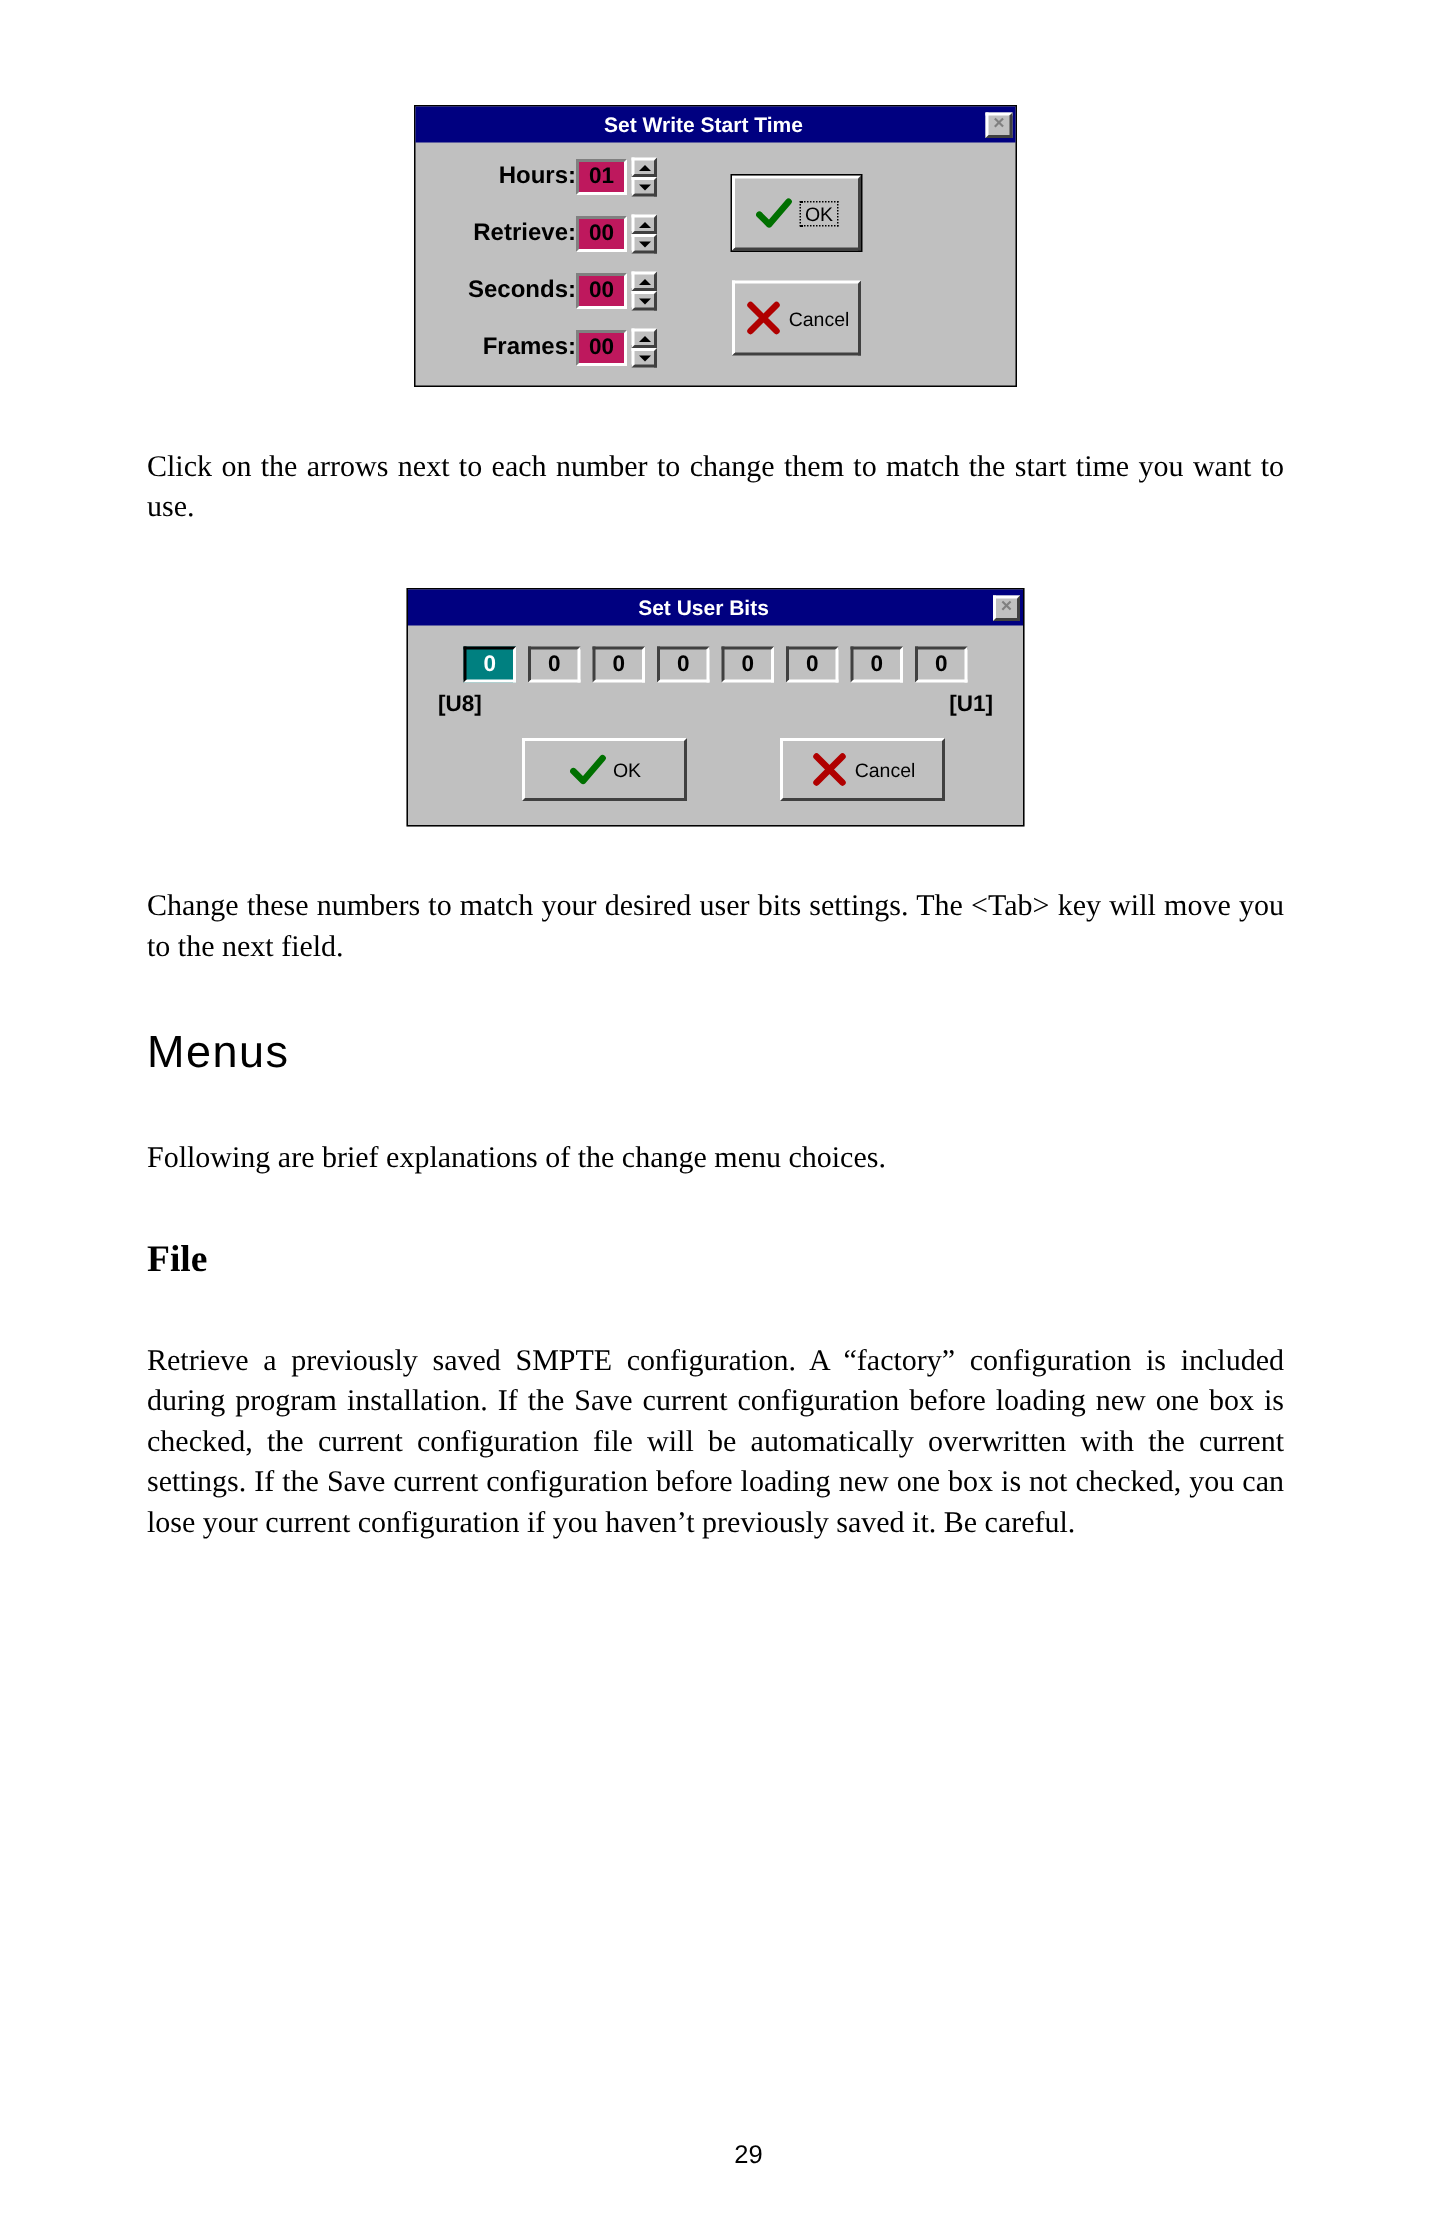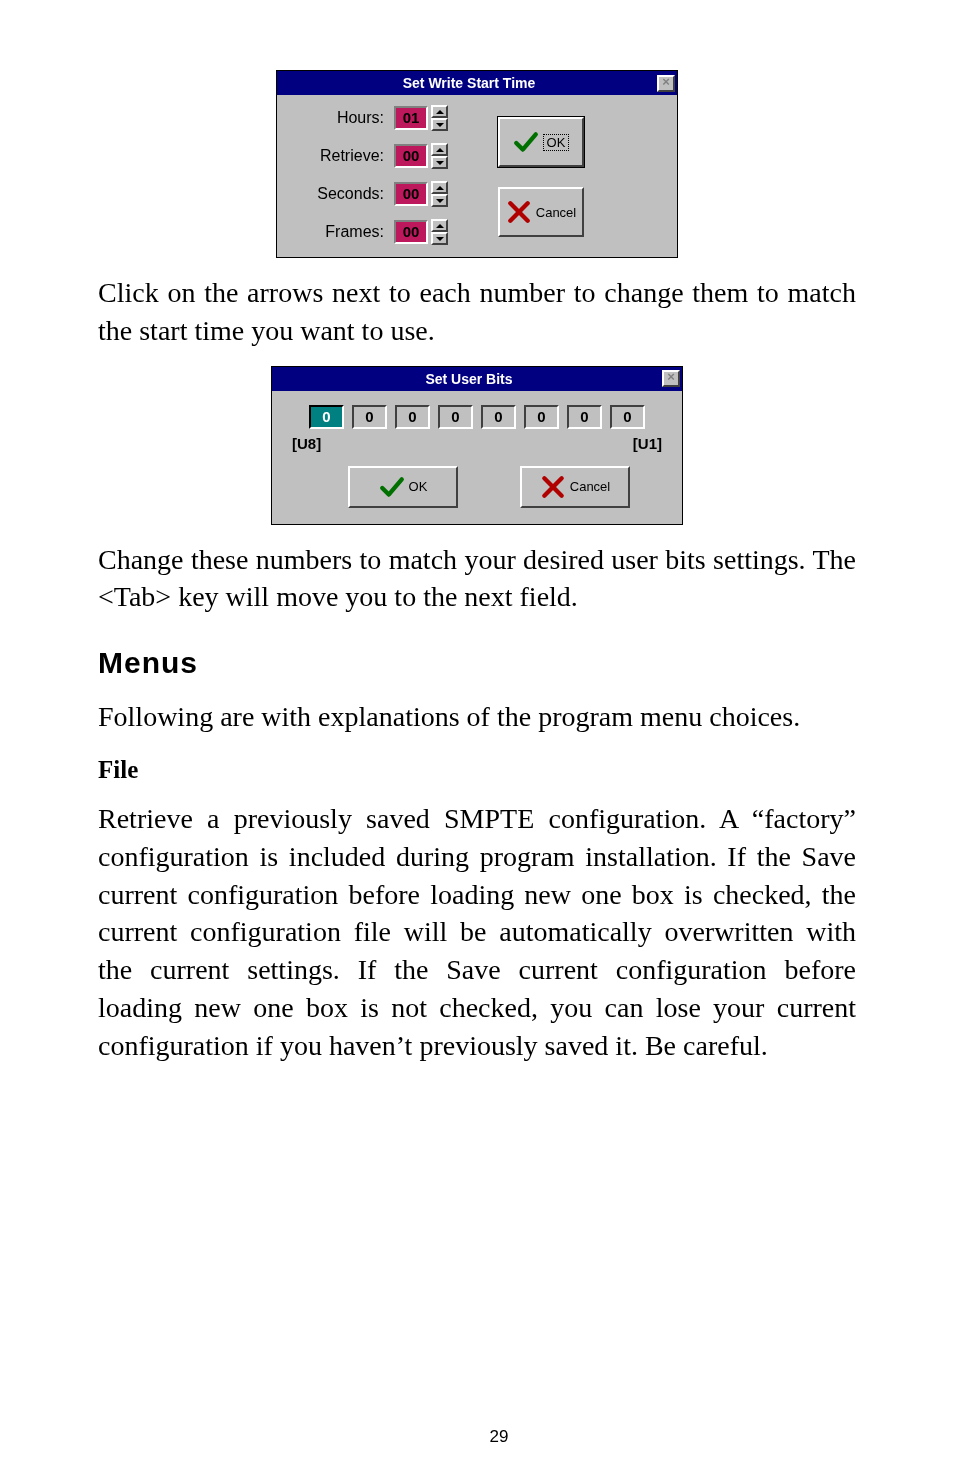--- a/index.html
+++ b/index.html
@@ -10,28 +10,28 @@
     color: #000;
   }
   .page {
     width: 954px;
     min-height: 1475px;
     box-sizing: border-box;
     padding: 70px 98px 40px 98px;
     position: relative;
   }
   .body-text {
-    font-size: 28px;
+    font-size: 20px;
     line-height: 1.35;
     text-align: justify;
-    margin: 16px 0;
+    margin: 40px 0;
   }
   .section-heading {
     font-family: Impact, "Arial Black", sans-serif;
-    font-weight: 700;
+    font-weight: 400;
     letter-spacing: 1px;
     font-size: 30px;
     margin: 30px 0 18px 0;
   }
   .sub-heading {
     font-family: "Book Antiqua", Palatino, "Palatino Linotype", Georgia, serif;
     font-weight: bold;
     font-size: 25px;
     margin: 20px 0 4px 0;
   }
@@ -96,24 +96,23 @@
     flex-direction: column;
     gap: 12px;
   }
   .swst-row {
     display: flex;
     align-items: center;
   }
   .swst-label {
     width: 95px;
     text-align: right;
-    padding-right: 10px;
     font-size: 16px;
     font-family: Arial, sans-serif;
-    font-weight: normal;
+    font-weight: bold;
     color: #000;
   }
   .spin-wrap {
     display: flex;
     align-items: center;
   }
   .spin-field {
     width: 34px;
     height: 24px;
     background: #be185d;
@@ -365,21 +364,21 @@
         </div>
       </div>
     </div>
   </div>
 </div>
 
 <p class="body-text">Change these numbers to match your desired user bits settings. The &lt;Tab&gt; key will move you to the next field.</p>
 
 <div class="section-heading">Menus</div>
 
-<p class="body-text" style="text-align:left;">Following are with explanations of the program menu choices.</p>
+<p class="body-text" style="text-align:left;">Following are brief explanations of the change menu choices.</p>
 
 <div class="sub-heading">File</div>
 
 <p class="body-text">Retrieve a previously saved SMPTE configuration.  A “factory” configuration is included during program installation.  If the Save current configuration before loading new one box is checked, the current configuration file will be automatically overwritten with the current settings.  If the Save current configuration before loading new one box is not checked, you can lose your current configuration if you haven’t previously saved it.  Be careful.</p>
 
 <div class="page-number">29</div>
 
 </div>
 
 </body></html>

